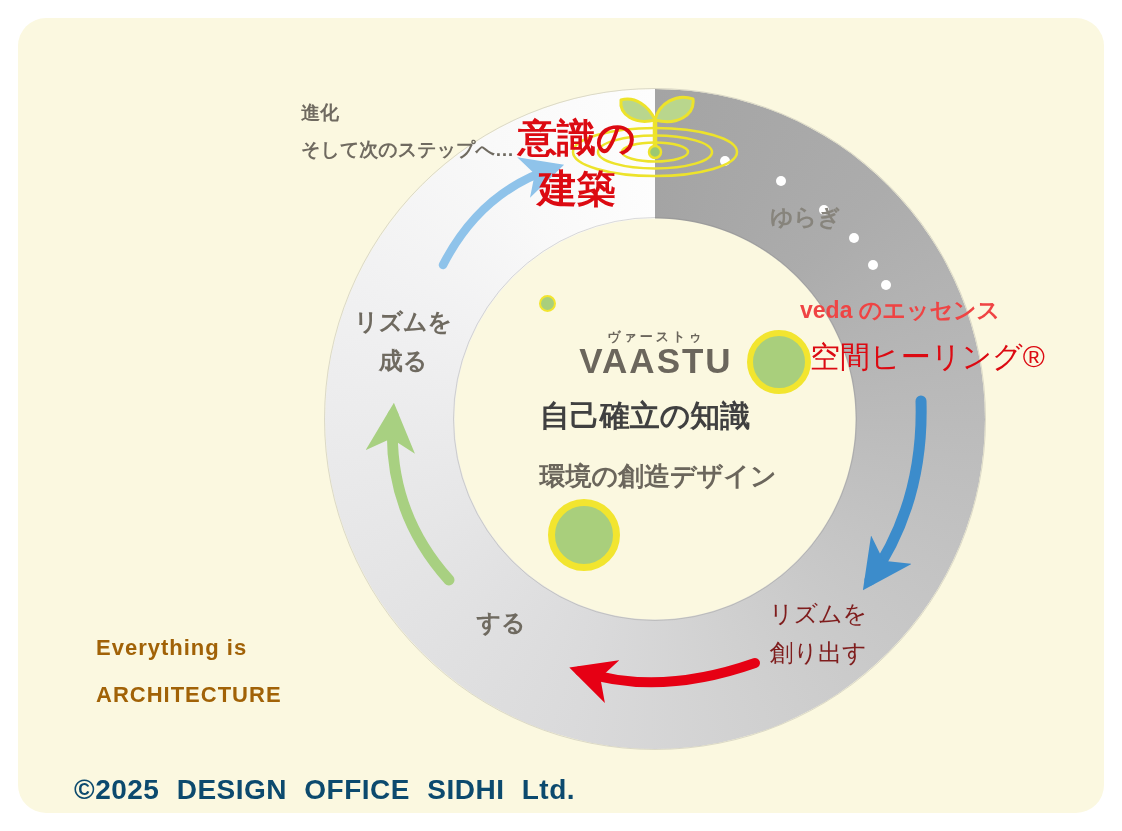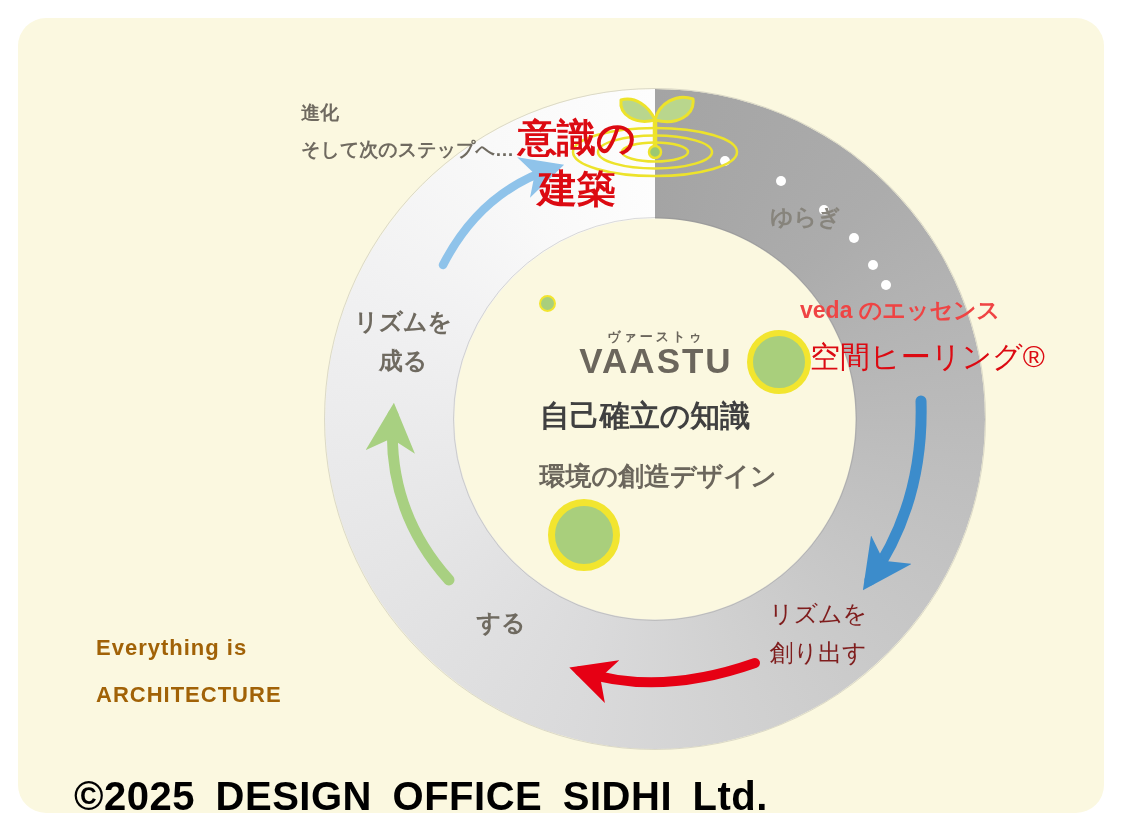--- a/index.html
+++ b/index.html
@@ -40,21 +40,21 @@
   #lbl-veda{left:782px;top:277px;font-size:23px;font-weight:bold;color:#ef4444;}
   #lbl-healing{left:792px;top:319px;font-size:30px;font-weight:normal;color:#dc0a12;}
   #lbl-rhythm{left:800px;top:576px;font-size:24px;font-weight:normal;color:#7f1d1d;line-height:39px;}
   #lbl-scrutiny{left:483px;top:585px;font-size:24px;font-weight:bold;color:#6f6a60;line-height:39px;}
   #lbl-form{left:385px;top:284px;font-size:24px;font-weight:bold;color:#6f6a60;line-height:39px;}
   #lbl-furigana{left:638px;top:310px;font-size:13px;font-weight:bold;color:#6b665c;letter-spacing:3px;}
   #lbl-vaastu{left:638px;top:323px;font-size:35px;font-weight:600;color:#6b665c;letter-spacing:2px;}
   #lbl-knowledge{left:627px;top:378px;font-size:30px;font-weight:bold;color:#404040;}
   #lbl-environment{left:640px;top:441px;font-size:26px;font-weight:bold;color:#6b665c;}
   #lbl-slogan{left:78px;top:606px;font-size:22px;color:#a16207;line-height:47px;letter-spacing:1px;font-weight:bold;}
-  #lbl-copyright{left:56px;top:756px;font-size:40px;font-weight:bold;color:#000000;word-spacing:9px;letter-spacing:0.5px;}
+  #lbl-copyright{left:56px;top:756px;font-size:28px;font-weight:bold;color:#0c4a6e;word-spacing:9px;letter-spacing:0.5px;}
   svg.overlay{position:absolute;left:0;top:0;pointer-events:none;}
   #sprout{position:absolute;left:545px;top:76px;}
 </style>
 </head>
 <body>
 
 <div class="card">
 
   <div class="ring"></div>
   <div class="ring-outline outer"></div>

